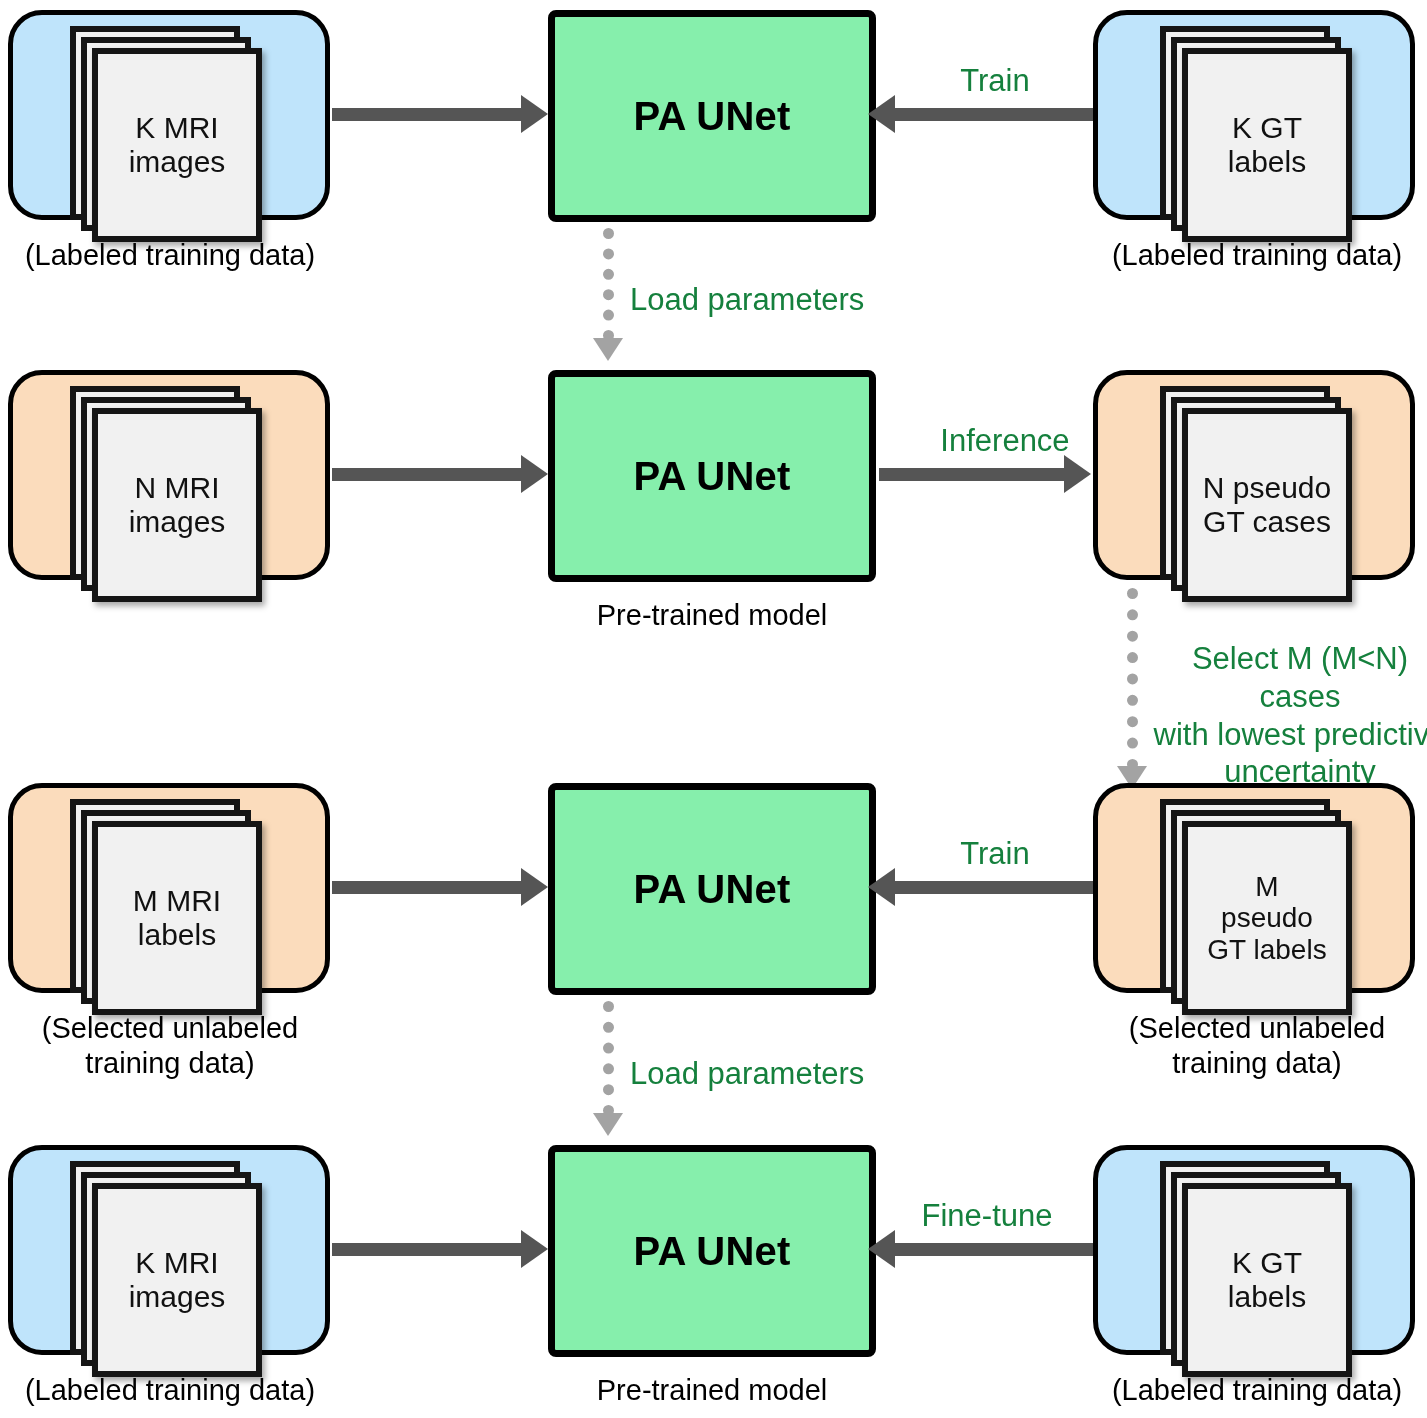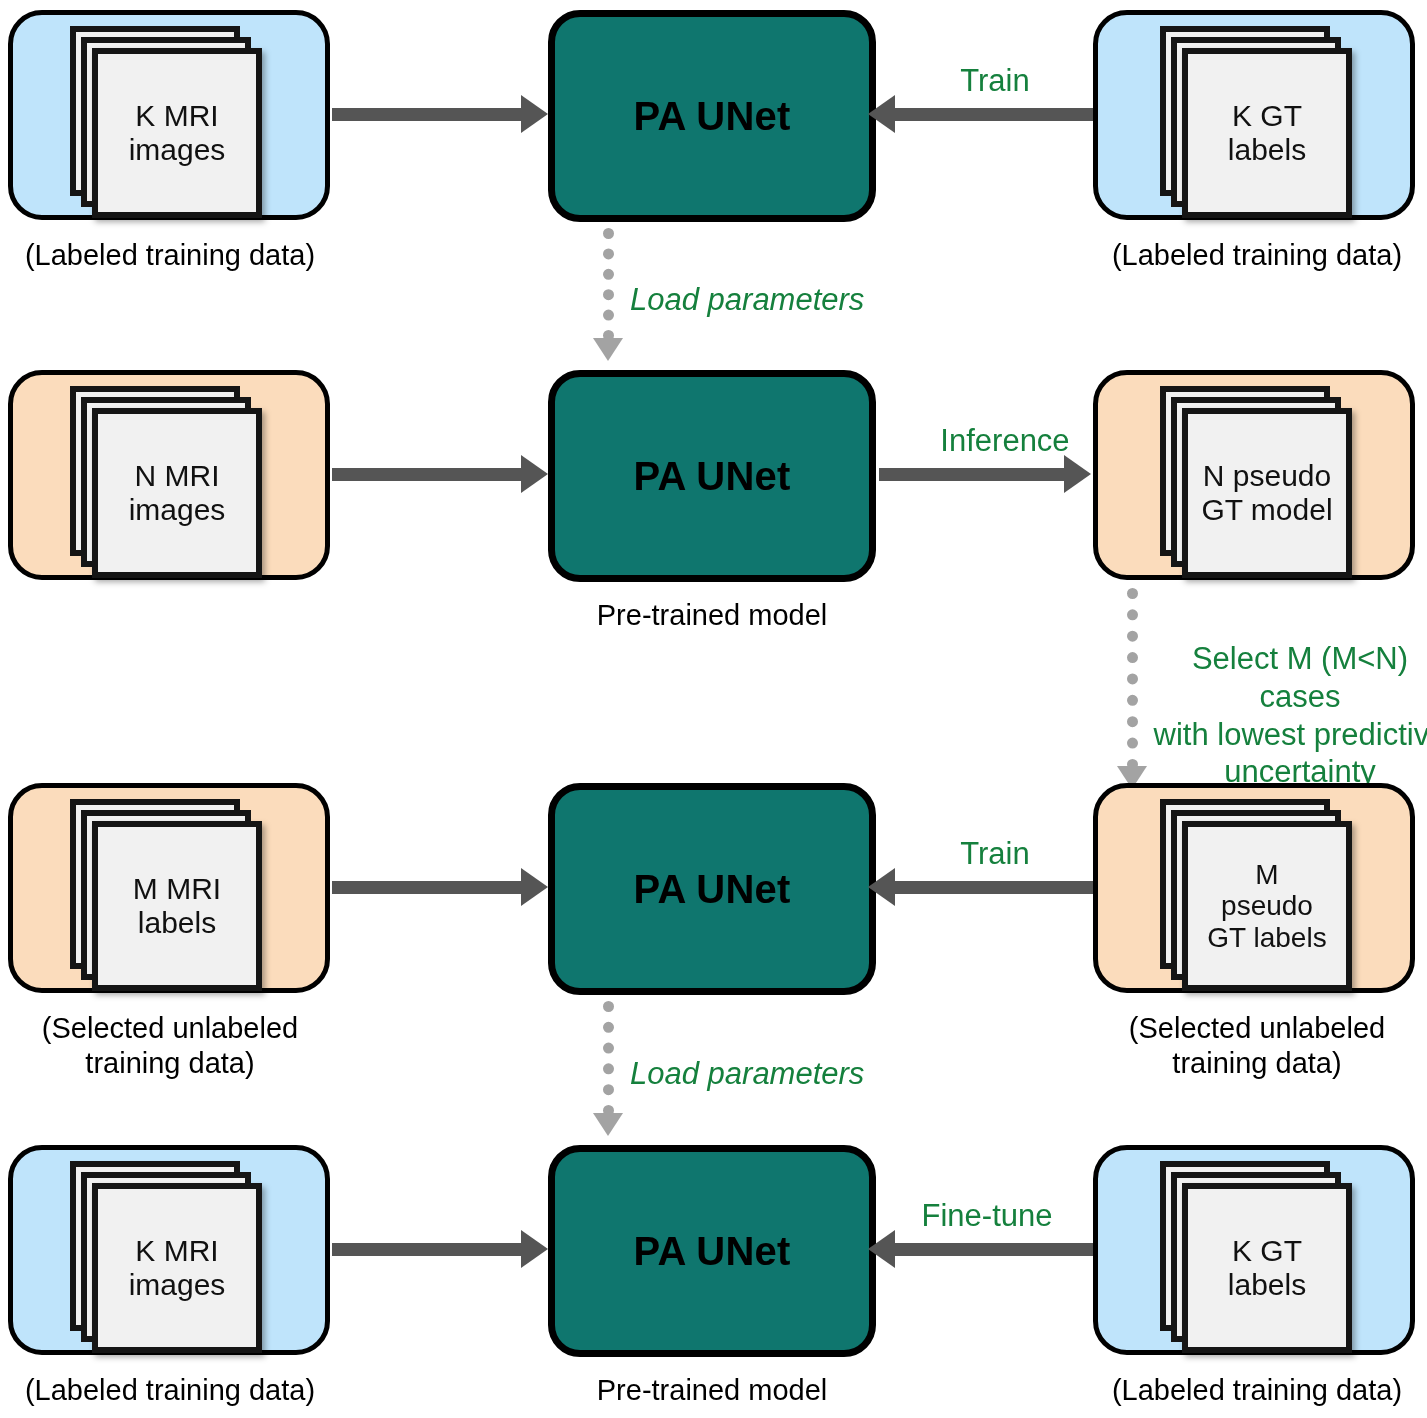--- a/index.html
+++ b/index.html
@@ -32,21 +32,21 @@
 
   
   .stack {
     position: absolute;
     width: 176px;
     height: 176px;
   }
   .card {
     position: absolute;
     width: 170px;
-    height: 170px;
+    height: 194px;
     box-sizing: border-box;
     border: 6px solid #151515;
     background: #f1f1f1;
     padding-left: 8px;
   }
   .card.c1 { left: 0px;  top: 0px;  z-index: 1; }
   .card.c2 { left: 11px; top: 11px; z-index: 2; }
   .card.c3 { left: 22px; top: 22px; z-index: 3;
              box-shadow: 3px 4px 6px rgba(0,0,0,0.34); }
   .card-label {
@@ -57,23 +57,23 @@
     font-size: 30px;
     line-height: 1.12;
     color: #111111;
     white-space: pre-line;
     padding: 0 4px;
   }
 
   
   .model {
     position: absolute;
-    background: #0f766e;
+    background: #86efac;
     border: 7px solid #000000;
-    border-radius: 32px;
+    border-radius: 8px;
     box-sizing: border-box;
     display: flex;
     align-items: center;
     justify-content: center;
   }
   .model-label {
     font-size: 40px;
     font-weight: bold;
     letter-spacing: 0.2px;
     color: #000000;
@@ -124,21 +124,21 @@
 
   
   .edge-label {
     position: absolute;
     font-size: 31px;
     line-height: 1.22;
     color: #15803d;
     white-space: pre-line;
   }
   .edge-label.center { text-align: center; }
-  .edge-label.left   { text-align: left; font-style: italic; }
+  .edge-label.left   { text-align: left; }
 </style>
 </head>
 <body>
 
 <div id="canvas">
 
   <div class="pool blue" style="left:8px; top:10px; width:322px; height:210px;"></div>
   <div class="stack" style="left:70px; top:26px;">
     <div class="card c1"></div>
     <div class="card c2"></div>
@@ -196,21 +196,21 @@
   <div class="arrow-solid" style="left:879px; top:468px; width:190px;"></div>
   <div class="arrow-head right" style="left:1064px; top:455px;"></div>
   <div class="edge-label center" style="left:900px; top:422px; width:210px;">Inference</div>
 
   <div class="pool orange" style="left:1093px; top:370px; width:322px; height:210px;"></div>
   <div class="stack" style="left:1160px; top:386px;">
     <div class="card c1"></div>
     <div class="card c2"></div>
     <div class="card c3">
       <div class="card-label">N pseudo
-GT model</div>
+GT cases</div>
     </div>
   </div>
 
   <div class="arrow-dotted" style="left:1127px; top:588px; height:182px;"></div>
   <div class="arrow-head down" style="left:1117px; top:766px;"></div>
   <div class="edge-label center" style="left:1150px; top:640px; width:300px;">Select M (M&lt;N) cases
 with lowest predictive
 uncertainty</div>
 
   <div class="pool orange" style="left:8px; top:783px; width:322px; height:210px;"></div>

